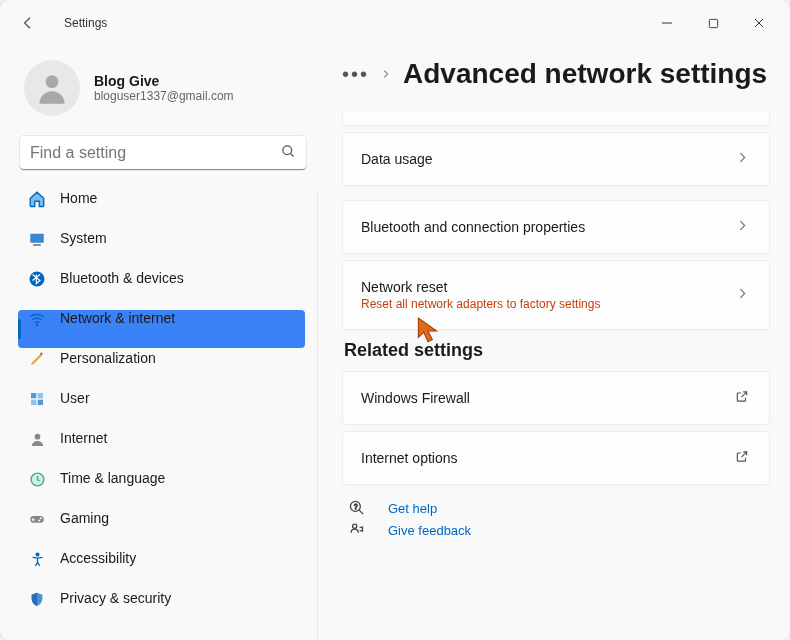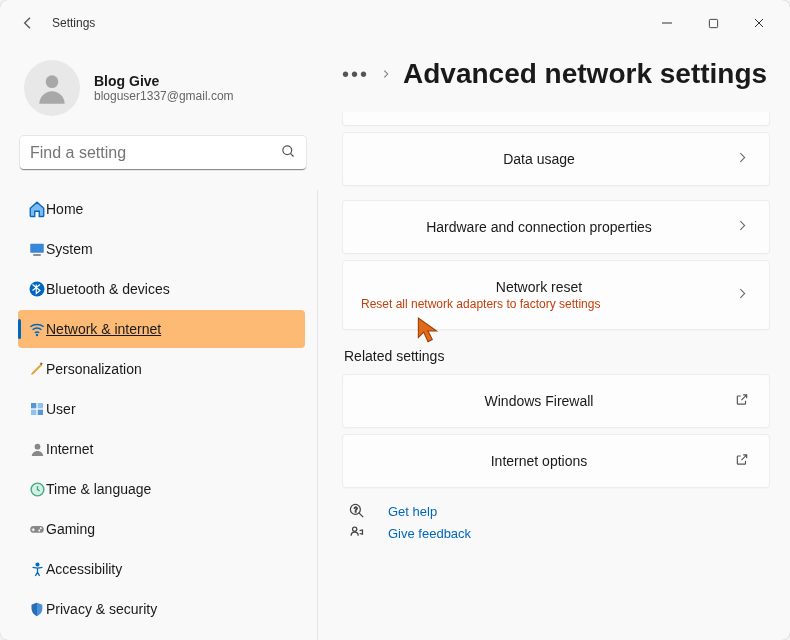--- a/index.html
+++ b/index.html
@@ -28,21 +28,21 @@
     align-items: center;
     padding: 0 8px;
     flex-shrink: 0;
   }
   .back-btn {
     width: 40px; height: 40px;
     display:flex; align-items:center; justify-content:center;
     font-size: 18px; color:#777;
     cursor:pointer;
   }
-  .app-title { font-size: 12px; color:#333; margin-left:4px;}
+  .app-title { font-size: 12px; color:#333; margin-left:16px;}
   .win-controls { margin-left:auto; display:flex; }
   .win-btn {
     width: 46px; height: 30px;
     display:flex; align-items:center; justify-content:center;
     font-size:14px; color:#555; cursor:pointer;
   }
   .body {
     flex:1; display:flex; padding: 0 0 0 18px; overflow:hidden;
   }
   .sidebar {
@@ -62,26 +62,26 @@
     display:flex; align-items:center;
     background:#fff; border-bottom:1px solid #8d8d8d;
     border-radius:4px; height:34px; padding:0 10px; margin:0 12px 20px 2px;
     box-shadow: 0 0 0 1px #e7e7e7;
   }
   .search input {
     flex:1; border:none; outline:none; font-size:16px; background:transparent;
   }
   .nav { flex:1; overflow:auto; padding-right:12px; border-right:1px solid #e5e5e5;}
   .nav-item {
-    display:flex; align-items:center; 
+    display:flex; gap:14px;
     height:38px; padding:0 10px; border-radius:4px;
     margin-bottom:2px; cursor:pointer; font-size:14px; color:#1a1a1a;
   }
   .nav-item.selected {
-    background:#fdba74; position:relative;text-decoration:underline;
+    background:#3b82f6; position:relative;
   }
   .nav-item.selected::before{
     content:""; position:absolute; left:0; top:9px; bottom:9px;
     width:3px; background:#0067c0; border-radius:3px;
   }
   .nav-icon { width:18px; height:18px; display:flex; align-items:center; justify-content:center; font-size:16px;}
   .main {
     flex:1; padding: 0 20px 0 24px; overflow:auto;
   }
   .crumbs {
@@ -102,23 +102,23 @@
     height:14px; margin-bottom:6px;
     box-shadow: 0 1px 1px rgba(0,0,0,.02);
   }
   .card .chev {
     position:absolute; right:20px; top:50%; transform:translateY(-50%);
     font-size:16px; color:#6a6a6a;
   }
   .card .ext {
     position:absolute; right:20px; top:50%; transform:translateY(-50%);
   }
-  .card-title { font-size:14px; color:#1a1a1a;text-align:center;}
+  .card-title { font-size:14px; color:#1a1a1a;}
   .card-sub { font-size:12px; color:#c2410c; margin-top:2px;}
-  .section-title { font-size:14px; font-weight:400; margin:18px 0 10px 2px;}
+  .section-title { font-size:18px; font-weight:700; margin:10px 0 10px 2px;}
   .help-row {
     display:flex; align-items:center; gap:22px; margin:14px 0 4px 6px;
   }
   .help-row a { color:#0067c0; font-size:13px; text-decoration:none; cursor:pointer;}
   .help-icon { width:18px; height:18px; display:flex; align-items:center; justify-content:center;}
   .cursor-pointer {
     position:absolute; left:415px; top:316px; pointer-events:none;
   }
   .cursor-pointer svg{ width:26px; height:30px;}
 </style>
@@ -299,21 +299,21 @@
       <div class="card">
         <div class="card-title">Data usage</div>
         <span class="chev">
           <svg width="13" height="13" viewBox="0 0 24 24" fill="none" stroke="#6a6a6a" stroke-width="2">
               <path d="M8 4l8 8-8 8"></path>
             </svg>
         </span>
       </div>
 
       <div class="card" style="margin-top:14px">
-        <div class="card-title">Hardware and connection properties</div>
+        <div class="card-title">Bluetooth and connection properties</div>
         <span class="chev">
           <svg width="13" height="13" viewBox="0 0 24 24" fill="none" stroke="#6a6a6a" stroke-width="2">
               <path d="M8 4l8 8-8 8"></path>
             </svg>
         </span>
       </div>
 
       <div class="card">
         <div class="card-title">Network reset</div>
         <div class="card-sub">Reset all network adapters to factory settings</div>

